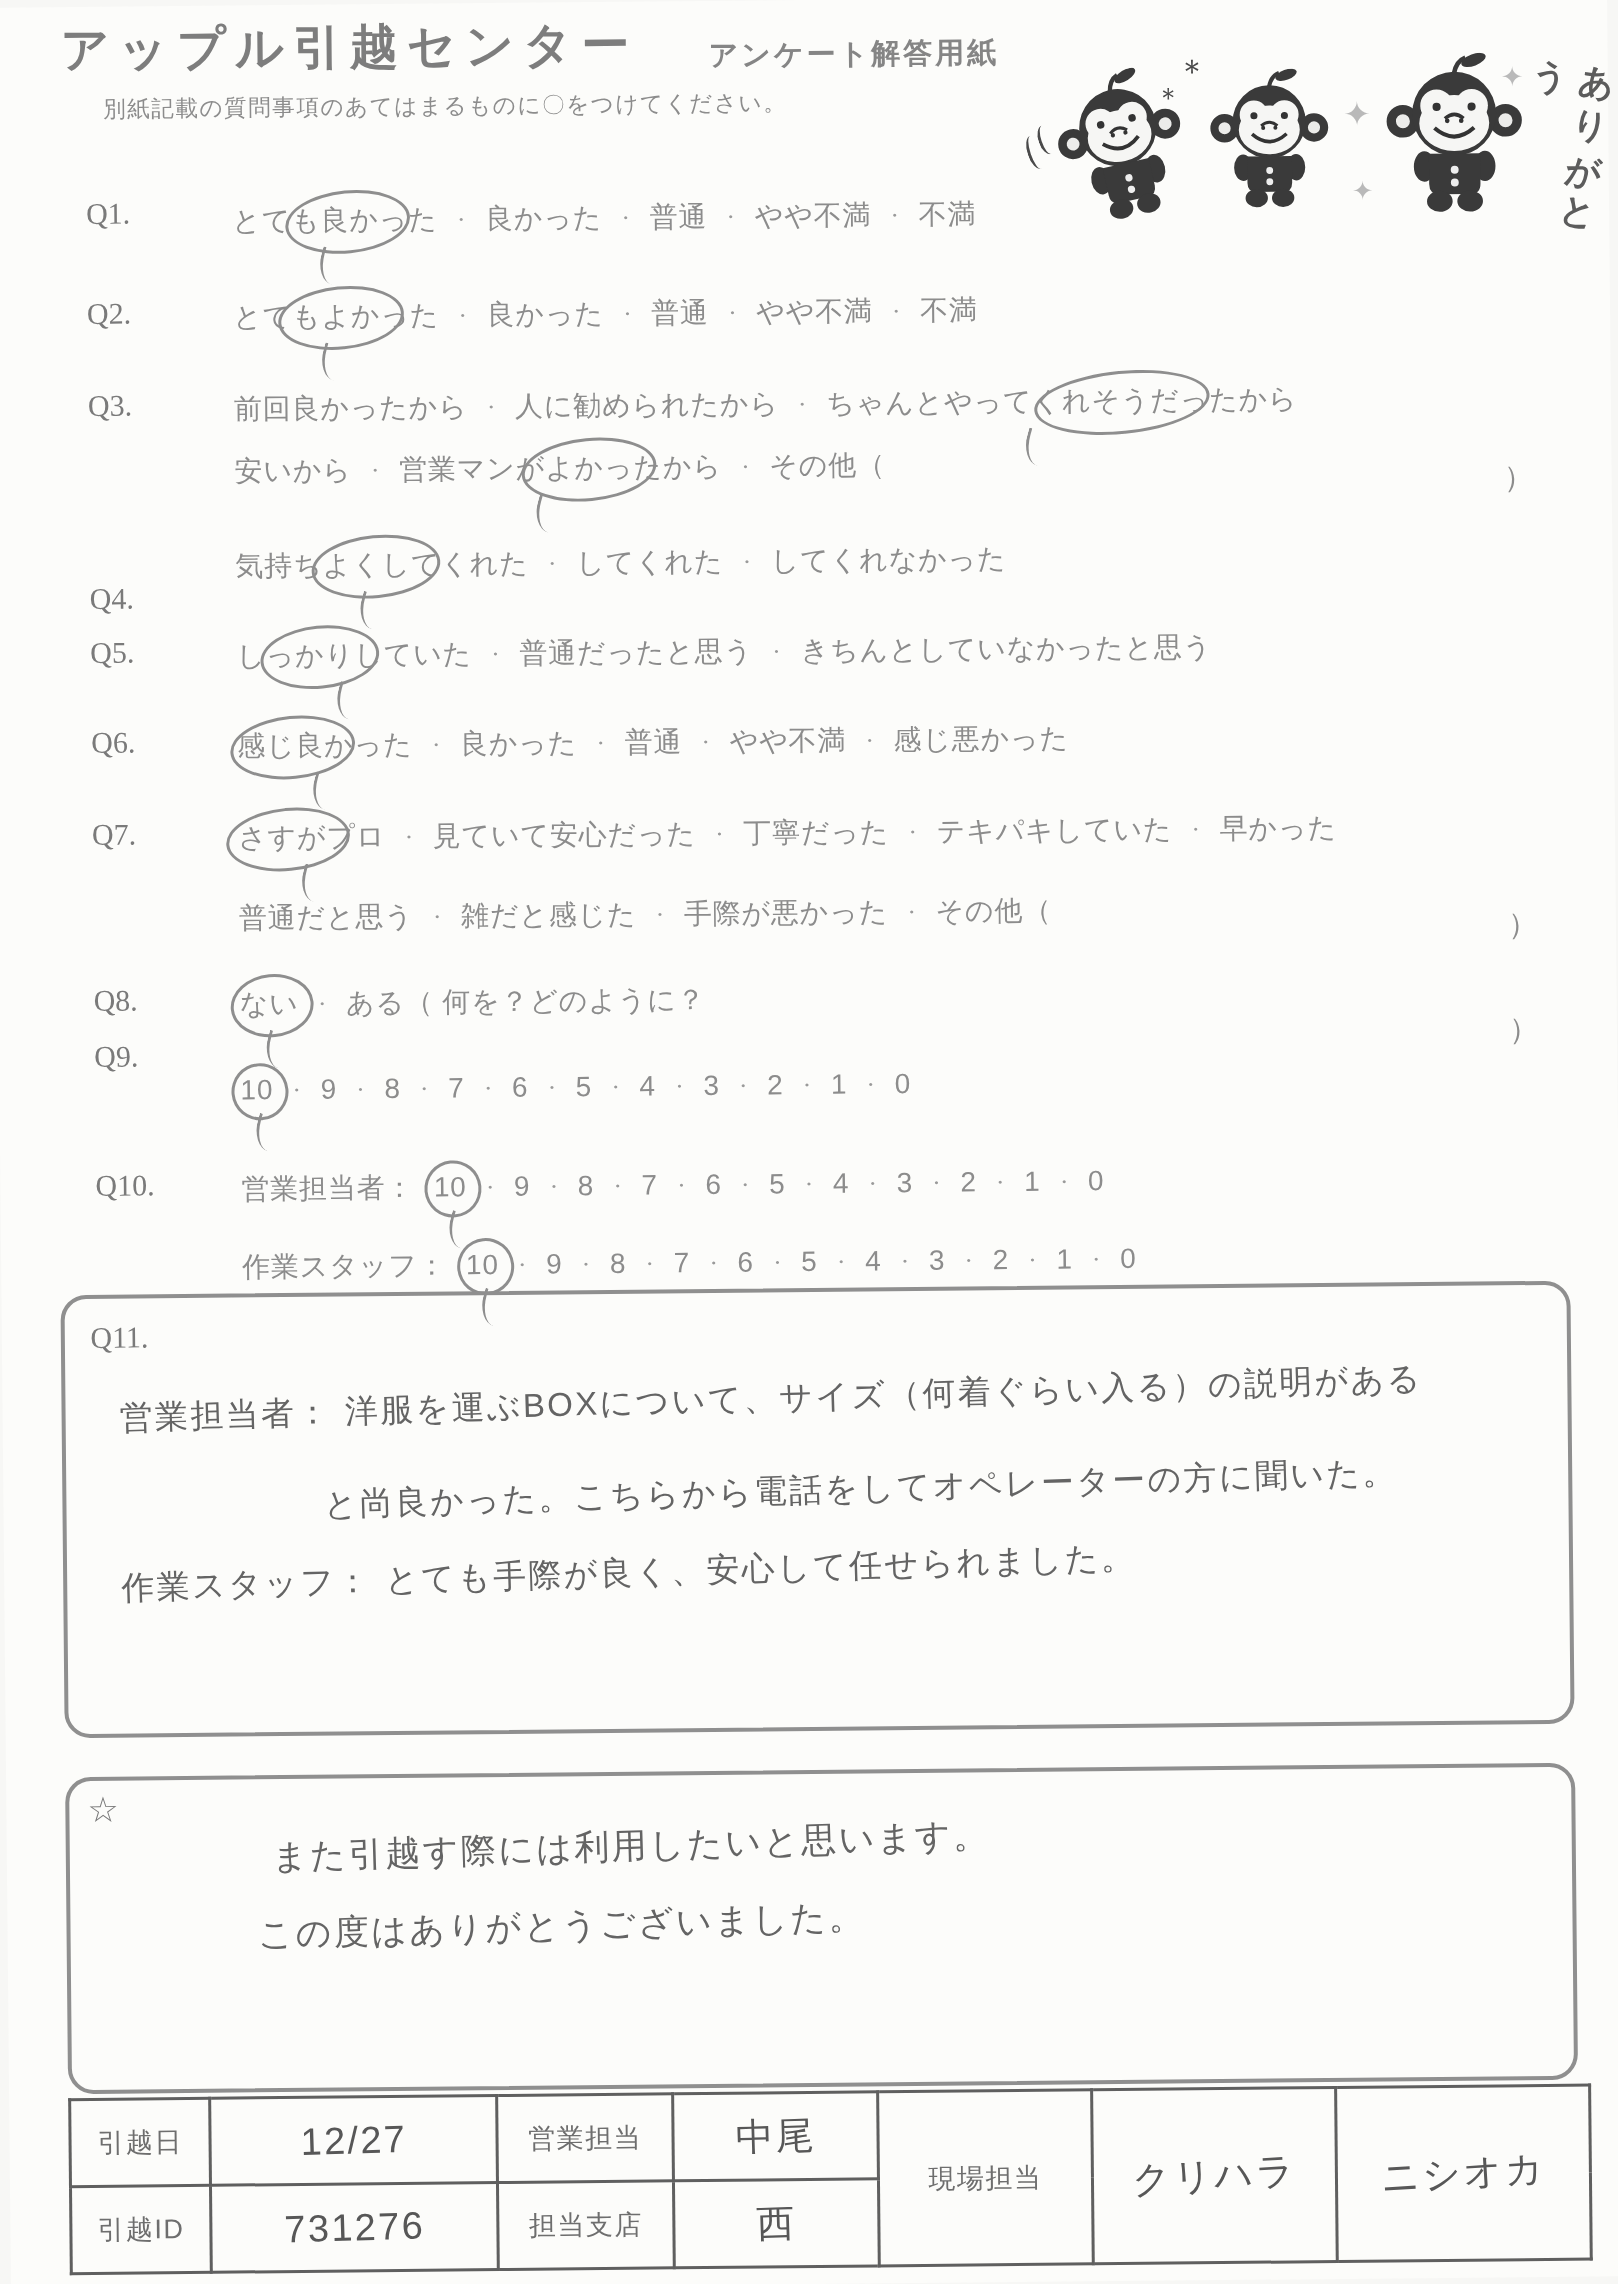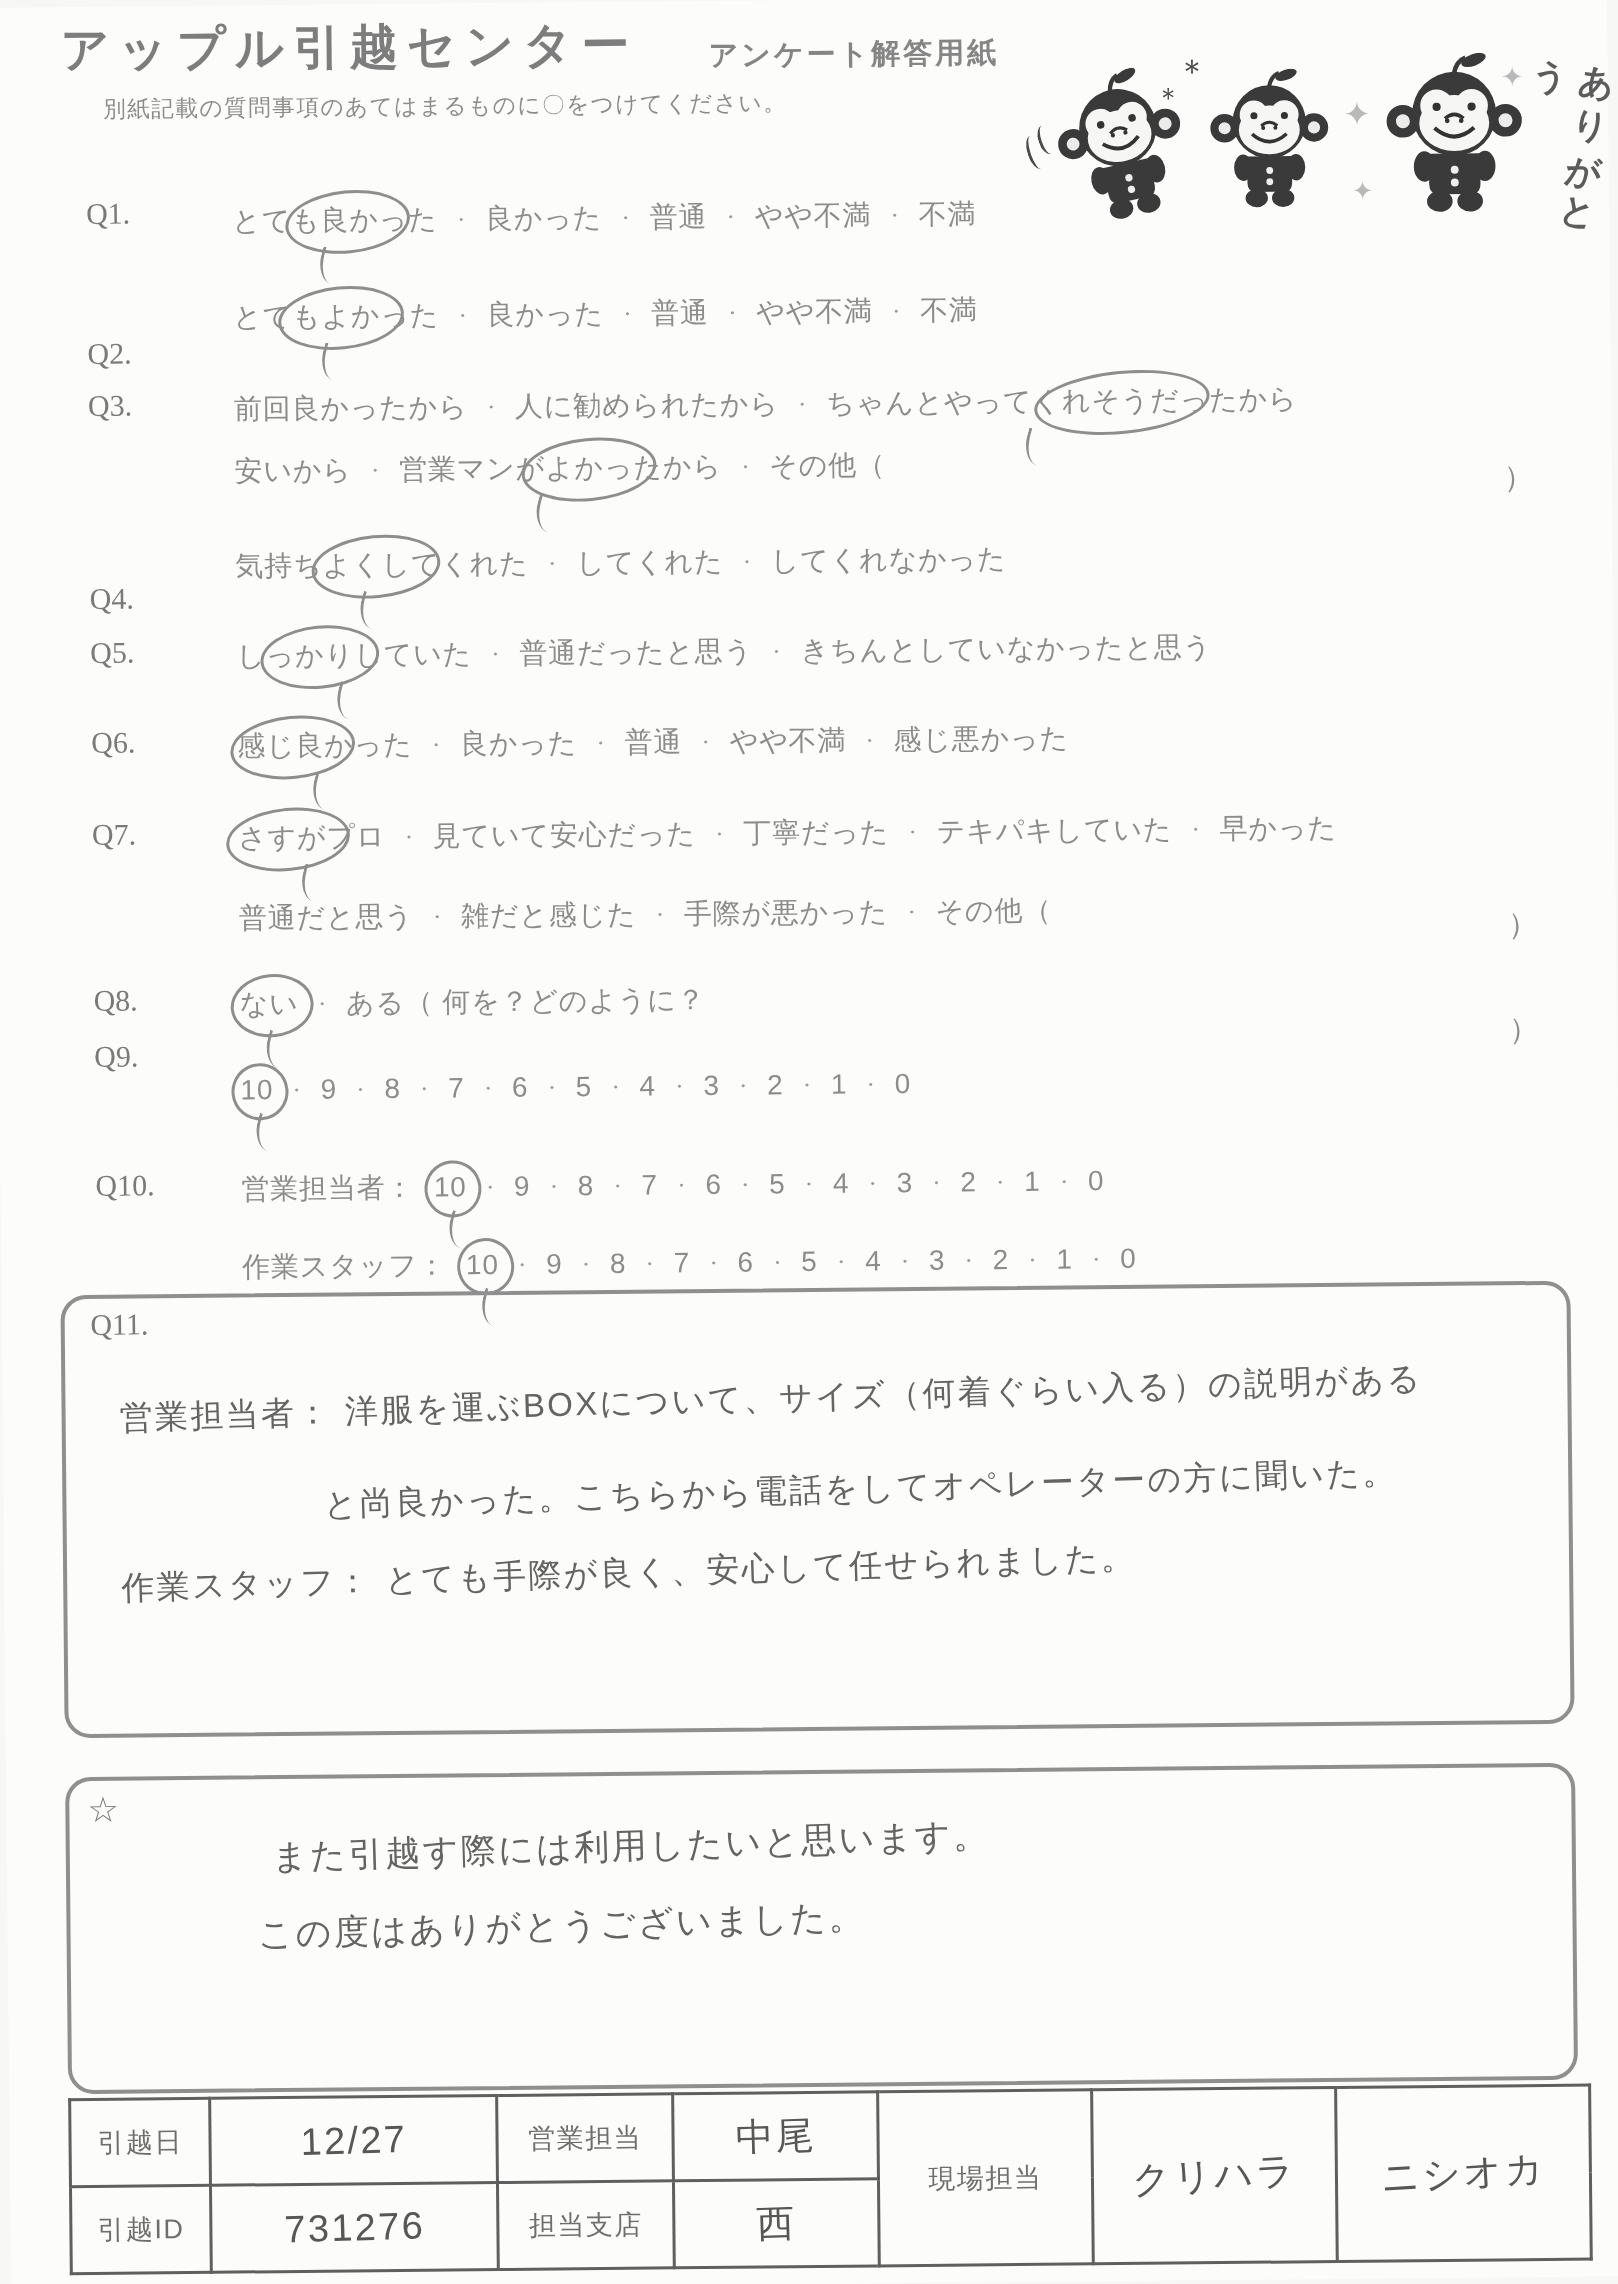--- a/index.html
+++ b/index.html
@@ -31,21 +31,21 @@
     transform:rotate(16deg);pointer-events:none;
   }
   .tail-paren{position:absolute;left:1510px;font-size:30px;color:#8c8c8c;}
   
   .hand{color:#646464;font-size:33px;letter-spacing:2.3px;white-space:nowrap;transform:rotate(-1.2deg);}
   .hand .htext{margin-left:13.5px;}
   
   .bigbox{position:absolute;left:59px;width:1502px;border:4.5px solid #8f8f8f;border-radius:25.6px;background:transparent;}
   #q11-box{top:1288px;height:435px;}
   #star-box{top:1770px;height:309px;}
-  #q11-box .qlabel{left:25.6px;top:9px;}
+  #q11-box .qlabel{left:25.6px;top:22px;}
   .boxline{position:absolute;}
   .star-marker{position:absolute;left:18px;top:9px;font-size:35px;color:#7a7a7a;}
   
   #footer-table{position:absolute;left:59px;top:2091px;border-collapse:collapse;}
   #footer-table td{border:3px solid #5f5f5f;padding:0;vertical-align:middle;}
   #footer-table .lab{font-size:27px;color:#6e6e6e;text-align:center;letter-spacing:1.5px;}
   #footer-table .val{text-align:center;}
   #footer-table .val .hand{display:inline-block;font-size:38px;color:#575757;}
   
   #mascots{position:absolute;left:1046px;top:38px;width:542px;height:218px;}
@@ -121,21 +121,21 @@
         <span class="circled" style="--cl: 26%; --cw: 58%;">とても良かった</span>
         <span class="sep">・</span>
         <span>良かった</span>
         <span class="sep">・</span>
         <span>普通</span>
         <span class="sep">・</span>
         <span>やや不満</span>
         <span class="sep">・</span>
         <span>不満</span>
       </div>
-      <div class="qlabel" style="top: 290px; margin-top: 40px;">Q2.</div>
+      <div class="qlabel" style="top: 290px;">Q2.</div>
       <div class="opt-row" style="top: 293px; left: 241px;">
         <span class="circled" style="--cl: 22%; --cw: 58%;">とてもよかった</span>
         <span class="sep">・</span>
         <span>良かった</span>
         <span class="sep">・</span>
         <span>普通</span>
         <span class="sep">・</span>
         <span>やや不満</span>
         <span class="sep">・</span>
         <span>不満</span>

